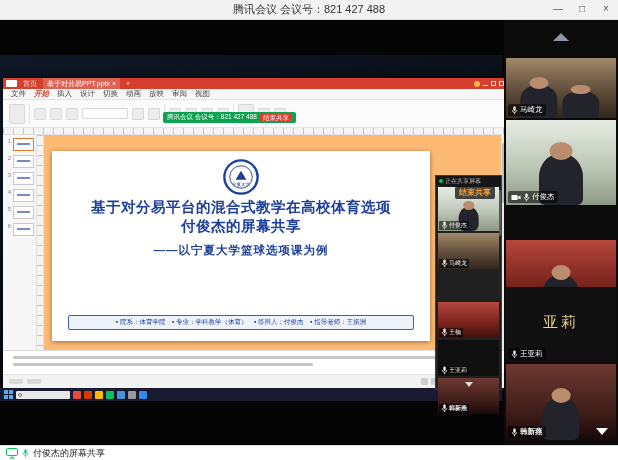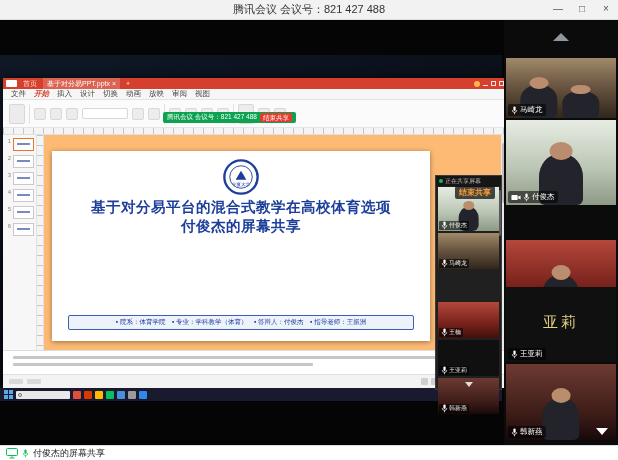--- a/index.html
+++ b/index.html
@@ -111,21 +111,21 @@
   .ptile{position:absolute;left:2px;width:110px;overflow:hidden;background:#000;}
   .plabel{position:absolute;left:2px;bottom:2px;display:flex;align-items:center;gap:2px;background:rgba(0,0,0,.55);border-radius:2px;padding:1px 3px;}
   .plabel span{font-size:7.5px;color:#fff;white-space:nowrap;}
   .center-name{position:absolute;left:0;right:0;top:34%;text-align:center;font-size:15px;color:#e4cf86;letter-spacing:3px;}
   .arrow-down-white{position:absolute;right:8px;bottom:5px;width:0;height:0;border-left:6px solid transparent;border-right:6px solid transparent;border-top:7px solid #fff;}
 
   
   .bg-classroom{background:linear-gradient(180deg,#a08a6a 0%,#6b5742 45%,#30261c 100%);font-family:Liberation Serif, serif;}
   .bg-wall{background:linear-gradient(180deg,#e7ece3 0%,#bcc7b5 55%,#8d9a86 100%);}
   .bg-red{background:linear-gradient(180deg,#b5473c 0%,#77221b 60%,#40100c 100%);margin-top:32px;}
-  .bg-darkred{background:linear-gradient(180deg,#6d3a32 0%,#3a1a16 70%,#17090a 100%);}
+  .bg-darkred{background:linear-gradient(180deg,#6d3a32 0%,#3a1a16 70%,#17090a 100%);font-weight:bold;}
   .bg-dark{background:#101010;}
   .person{position:absolute;left:50%;bottom:0;transform:translateX(-50%);width:40%;height:60%;background:#23242b;border-radius:45% 45% 6px 6px;}
   .person::before{content:"";position:absolute;top:-24%;left:50%;transform:translateX(-50%);width:52%;height:36%;background:#b98d6e;border-radius:50%;}
   .person.small{width:34%;height:55%;}
 
   
   .mic{width:7px;height:9px;flex:none;}
   .mic rect{fill:#fff;}
   .mic path,.mic line{stroke:#fff;stroke-width:1;fill:none;}
   .mic.green rect{fill:#0abf5b;}
@@ -241,20 +241,21 @@
           <div class="canvas">
             <div class="slide">
               <svg class="slide-logo" viewBox="0 0 40 40">
                 <circle cx="20" cy="20" r="18.5" fill="#ffffff" stroke="#1d3f9b" stroke-width="2.6"></circle>
                 <circle cx="20" cy="20" r="12.5" fill="none" stroke="#1d3f9b" stroke-width="1"></circle>
                 <path d="M14 23 L20 13 L26 23 Z" fill="#1d3f9b"></path>
                 <text x="20" y="30" font-size="5" fill="#1d3f9b" text-anchor="middle">宁夏大学</text>
               </svg>
               <div class="slide-title">基于对分易平台的混合式教学在高校体育选项</div>
               <div class="slide-title">付俊杰的屏幕共享</div>
+              <div class="slide-sub">——以宁夏大学篮球选项课为例</div>
               <div class="slide-info">▪ 院系：体育学院　▪ 专业：学科教学（体育）　▪ 答辩人：付俊杰　▪ 指导老师：王振洲</div>
             </div>
             <div class="canvas-sb">
               <span class="canvas-sb-thumb" style="position:absolute;"></span>
             </div>
           </div>
         </div>
 
         <div class="notes">
           <div class="note-line"></div>

